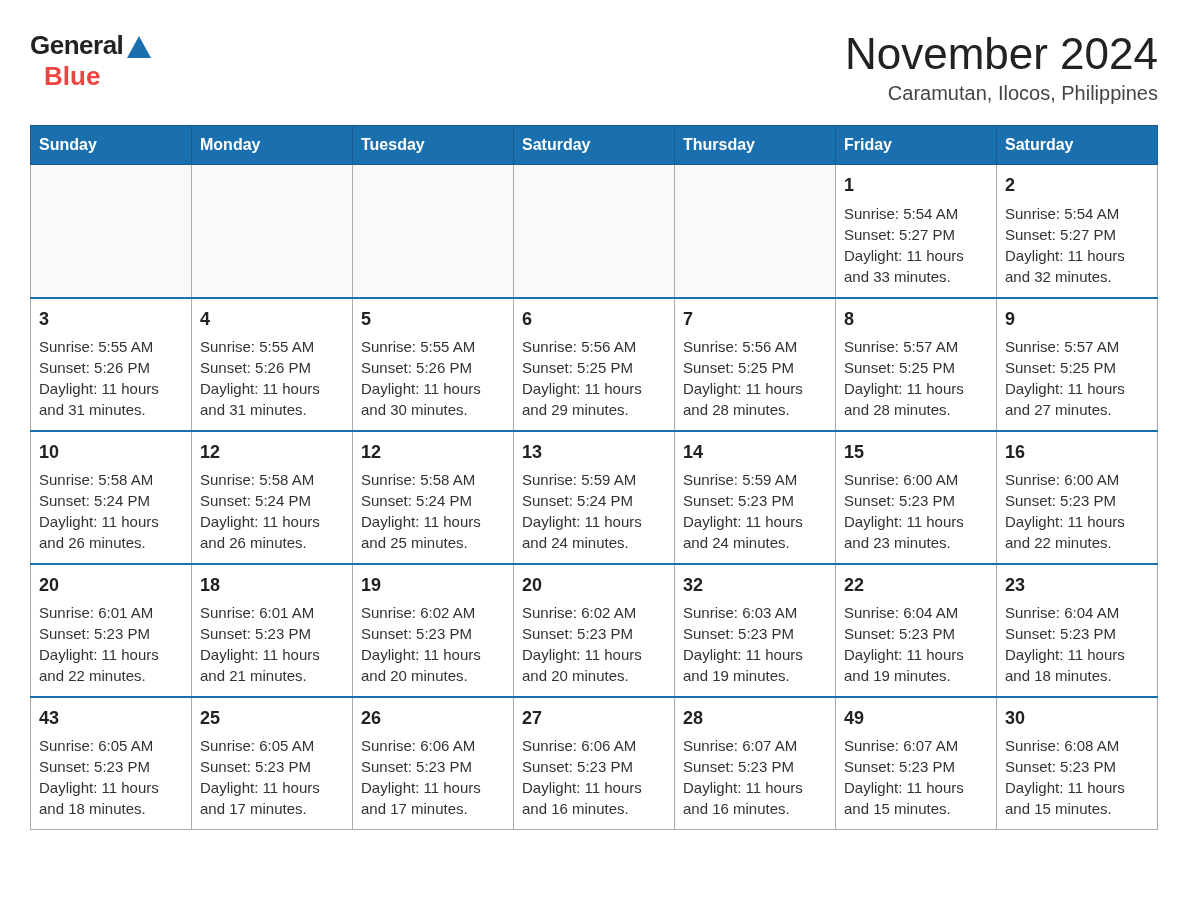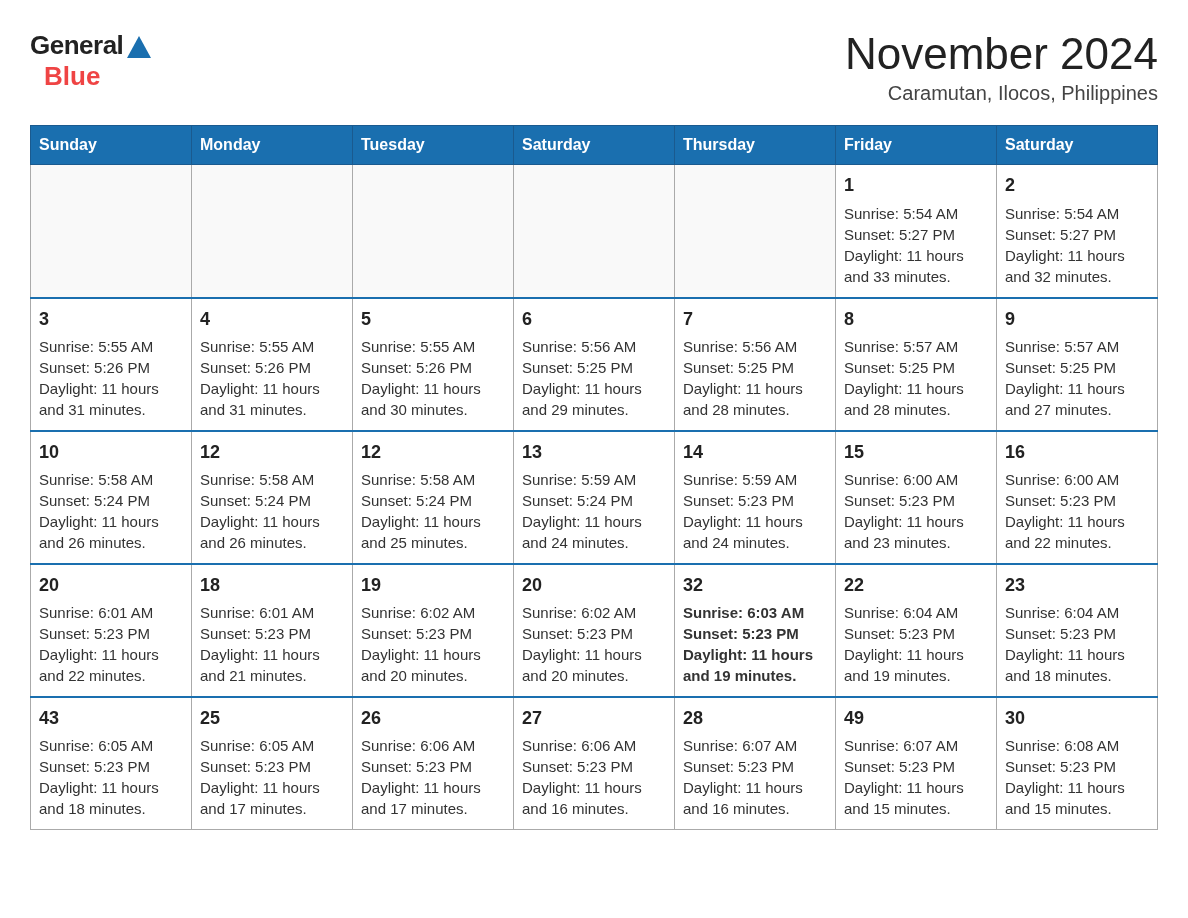--- a/index.html
+++ b/index.html
@@ -262,21 +262,21 @@
 Daylight: 11 hours and 20 minutes.</div>
         </td>
         <td>
           <span class="day-number">20</span>
           <div class="day-info" style="white-space: pre-line;">Sunrise: 6:02 AM
 Sunset: 5:23 PM
 Daylight: 11 hours and 20 minutes.</div>
         </td>
         <td>
           <span class="day-number">32</span>
-          <div class="day-info" style="white-space: pre-line; font-weight: bold;">Sunrise: 6:03 AM
+          <div class="day-info" style="white-space: pre-line;">Sunrise: 6:03 AM
 Sunset: 5:23 PM
 Daylight: 11 hours and 19 minutes.</div>
         </td>
         <td>
           <span class="day-number">22</span>
           <div class="day-info" style="white-space: pre-line;">Sunrise: 6:04 AM
 Sunset: 5:23 PM
 Daylight: 11 hours and 19 minutes.</div>
         </td>
         <td>

